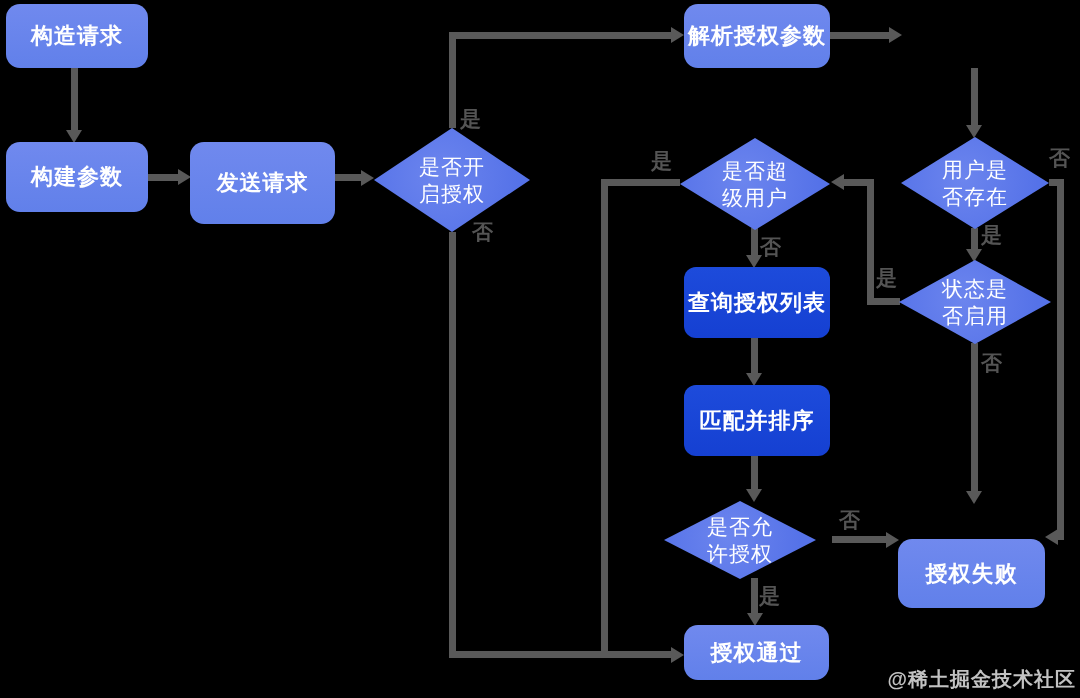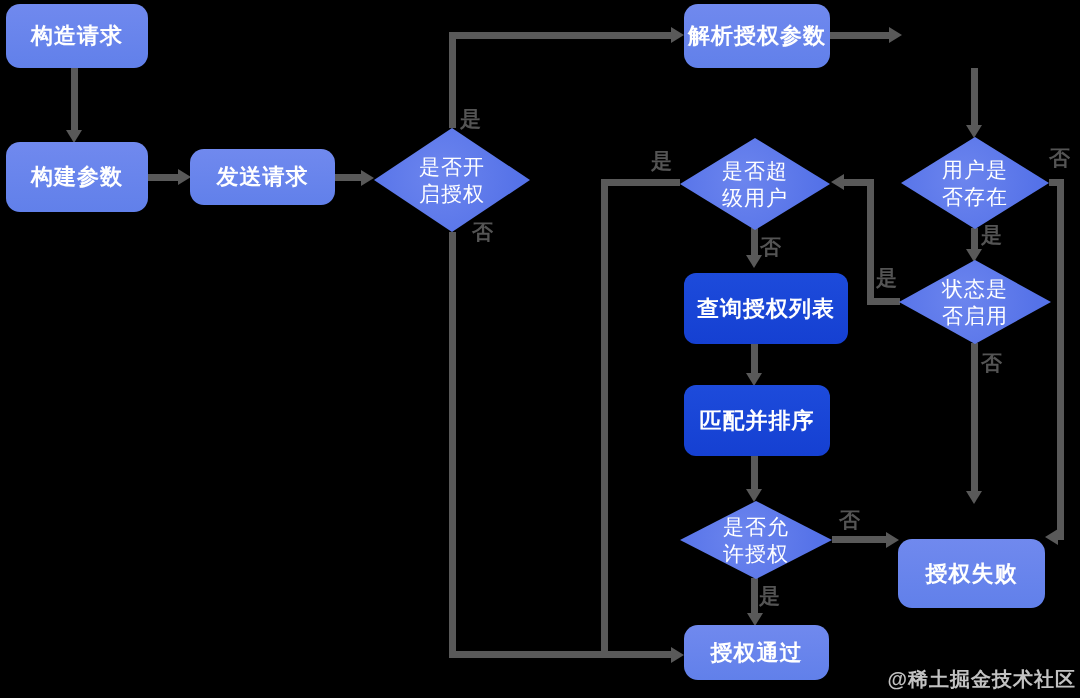--- a/index.html
+++ b/index.html
@@ -81,44 +81,44 @@
   <span class="elabel" style="left:981px;top:352px;">否</span>
   <span class="elabel" style="left:839px;top:509px;">否</span>
   <span class="elabel" style="left:759px;top:585px;">是</span>
 
   <div class="node light" style="left:6px;top:4px;width:142px;height:64px;">
     <span>构造请求</span>
   </div>
   <div class="node light" style="left:6px;top:142px;width:142px;height:70px;">
     <span>构建参数</span>
   </div>
-  <div class="node light" style="left:190px;top:142px;width:145px;height:56px;margin-top:7px;">
+  <div class="node light" style="left:190px;top:142px;width:145px;height:82px;">
     <span>发送请求</span>
   </div>
   <div class="node light" style="left:684px;top:4px;width:146px;height:64px;">
     <span>解析授权参数</span>
   </div>
-  <div class="node dark" style="left:684px;top:273px;width:164px;height:71px;">
+  <div class="node dark" style="left:684px;top:267px;width:146px;height:71px;">
     <span>查询授权列表</span>
   </div>
   <div class="node dark" style="left:684px;top:385px;width:146px;height:71px;">
     <span>匹配并排序</span>
   </div>
   <div class="node light" style="left:898px;top:503px;width:147px;height:69px;margin-top:36px;">
     <span>授权失败</span>
   </div>
   <div class="node light" style="left:684px;top:625px;width:145px;height:55px;">
     <span>授权通过</span>
   </div>
 
   <div class="diamond" style="left:374px;top:128px;width:156px;height:104px;">是否开
 启授权</div>
   <div class="diamond" style="left:680px;top:138px;width:150px;height:92px;">是否超
 级用户</div>
   <div class="diamond" style="left:901px;top:137px;width:148px;height:92px;">用户是
 否存在</div>
   <div class="diamond" style="left:899px;top:260px;width:152px;height:84px;">状态是
 否启用</div>
-  <div class="diamond" style="left:680px;top:501px;width:152px;height:78px;">是否允
+  <div class="diamond" style="left:664px;top:501px;width:152px;height:78px;">是否允
 许授权</div>
 
   <div class="watermark">@稀土掘金技术社区</div>
 </div>
 
 </body></html>

